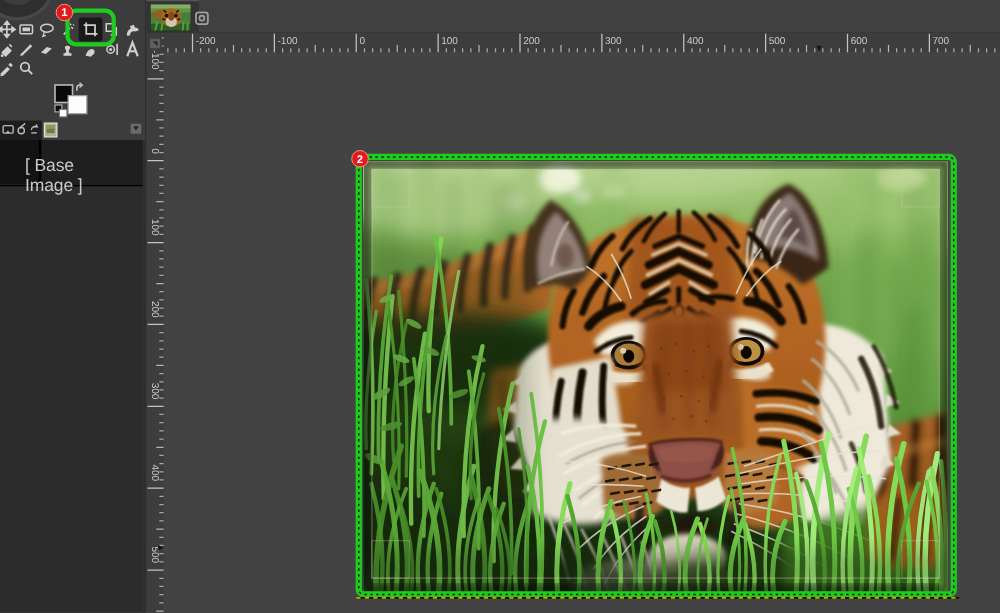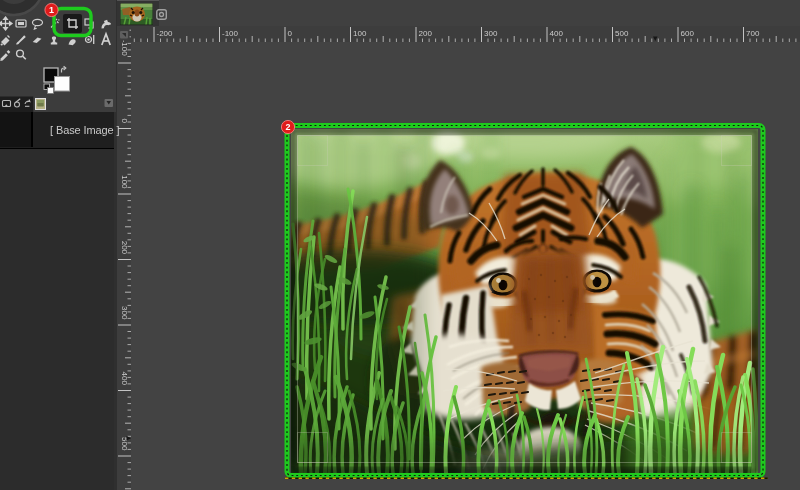--- a/index.html
+++ b/index.html
@@ -167,21 +167,21 @@
     <rect x="33.5" y="96.5" width="14" height="15.5" fill="#3e3e3e"></rect>
     <rect x="35.5" y="98.5" width="10" height="11" fill="#b6b287" stroke="#e0e0e0" stroke-width="1"></rect>
     <rect x="37" y="100" width="7" height="6" fill="#8a9a60"></rect>
     <rect x="37.5" y="103" width="6" height="3.5" fill="#6f7a4a"></rect>
     <rect x="104.5" y="99" width="8.5" height="8" fill="#6b6b6b" rx="1"></rect>
     <path d="M106.5 101h4.5l-2.2 3.6z" fill="#262626"></path>
   </svg>
 
 <div class="abs" style="left:0;top:112px;width:114px;height:36px;background:#1f1f1f;border-bottom:1px solid #000"></div>
 <div class="abs" style="left:0;top:112px;width:31px;height:35px;background:#131313;border-right:2px solid #000"></div>
-<div class="abs" style="left:50px;top:124px;width:81px;height:14px;color:#c9c9c9;font-size:11px;letter-spacing:-0.1px;transform:translateZ(0)">[ Base Image ]</div>
+<div class="abs" style="left:20px;top:124px;width:81px;height:14px;color:#c9c9c9;font-size:14px;letter-spacing:-0.1px;transform:translateZ(0)">[ Base Image ]</div>
 
 <svg style="position:absolute;left:291px;top:129px" width="467" height="344" viewBox="0 0 467 344">
     <defs>
 <linearGradient id="bg" x1="0" y1="0" x2="0" y2="1">
  <stop offset="0" stop-color="#aecf85"></stop>
  <stop offset="0.2" stop-color="#83b258"></stop>
  <stop offset="0.45" stop-color="#579240"></stop>
  <stop offset="0.72" stop-color="#3d7226"></stop>
  <stop offset="1" stop-color="#2d5e1e"></stop>
 </linearGradient>

